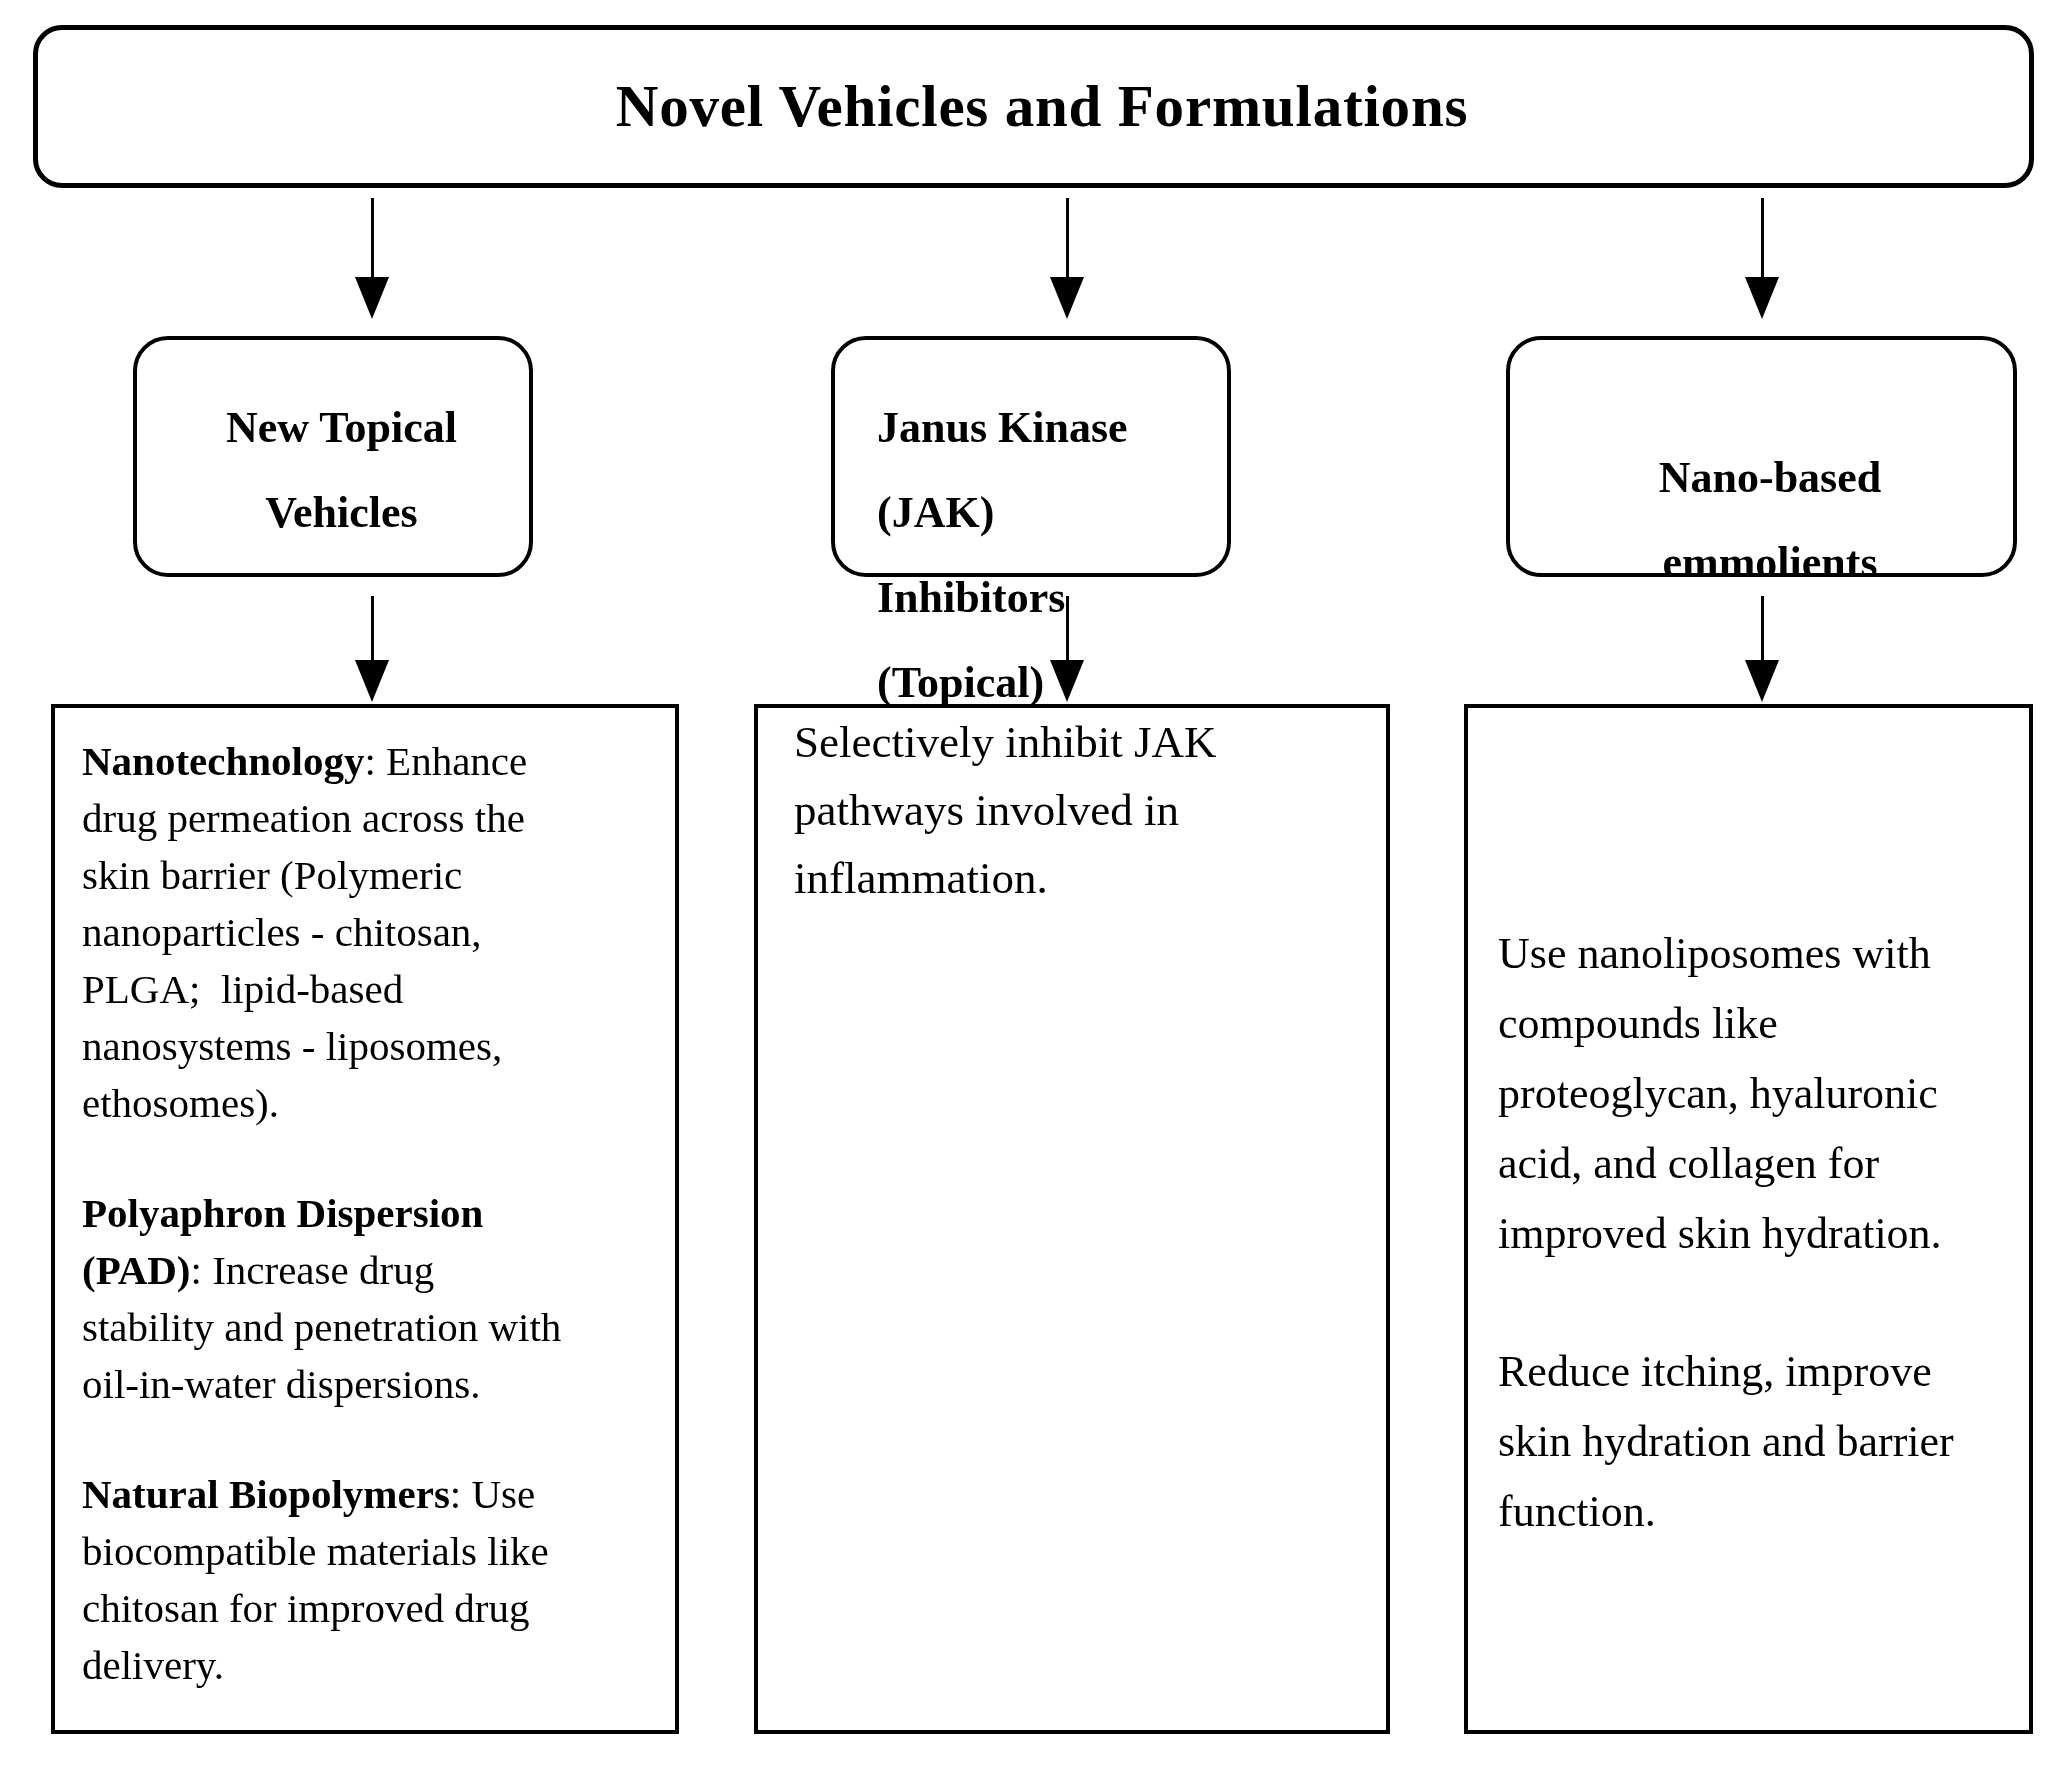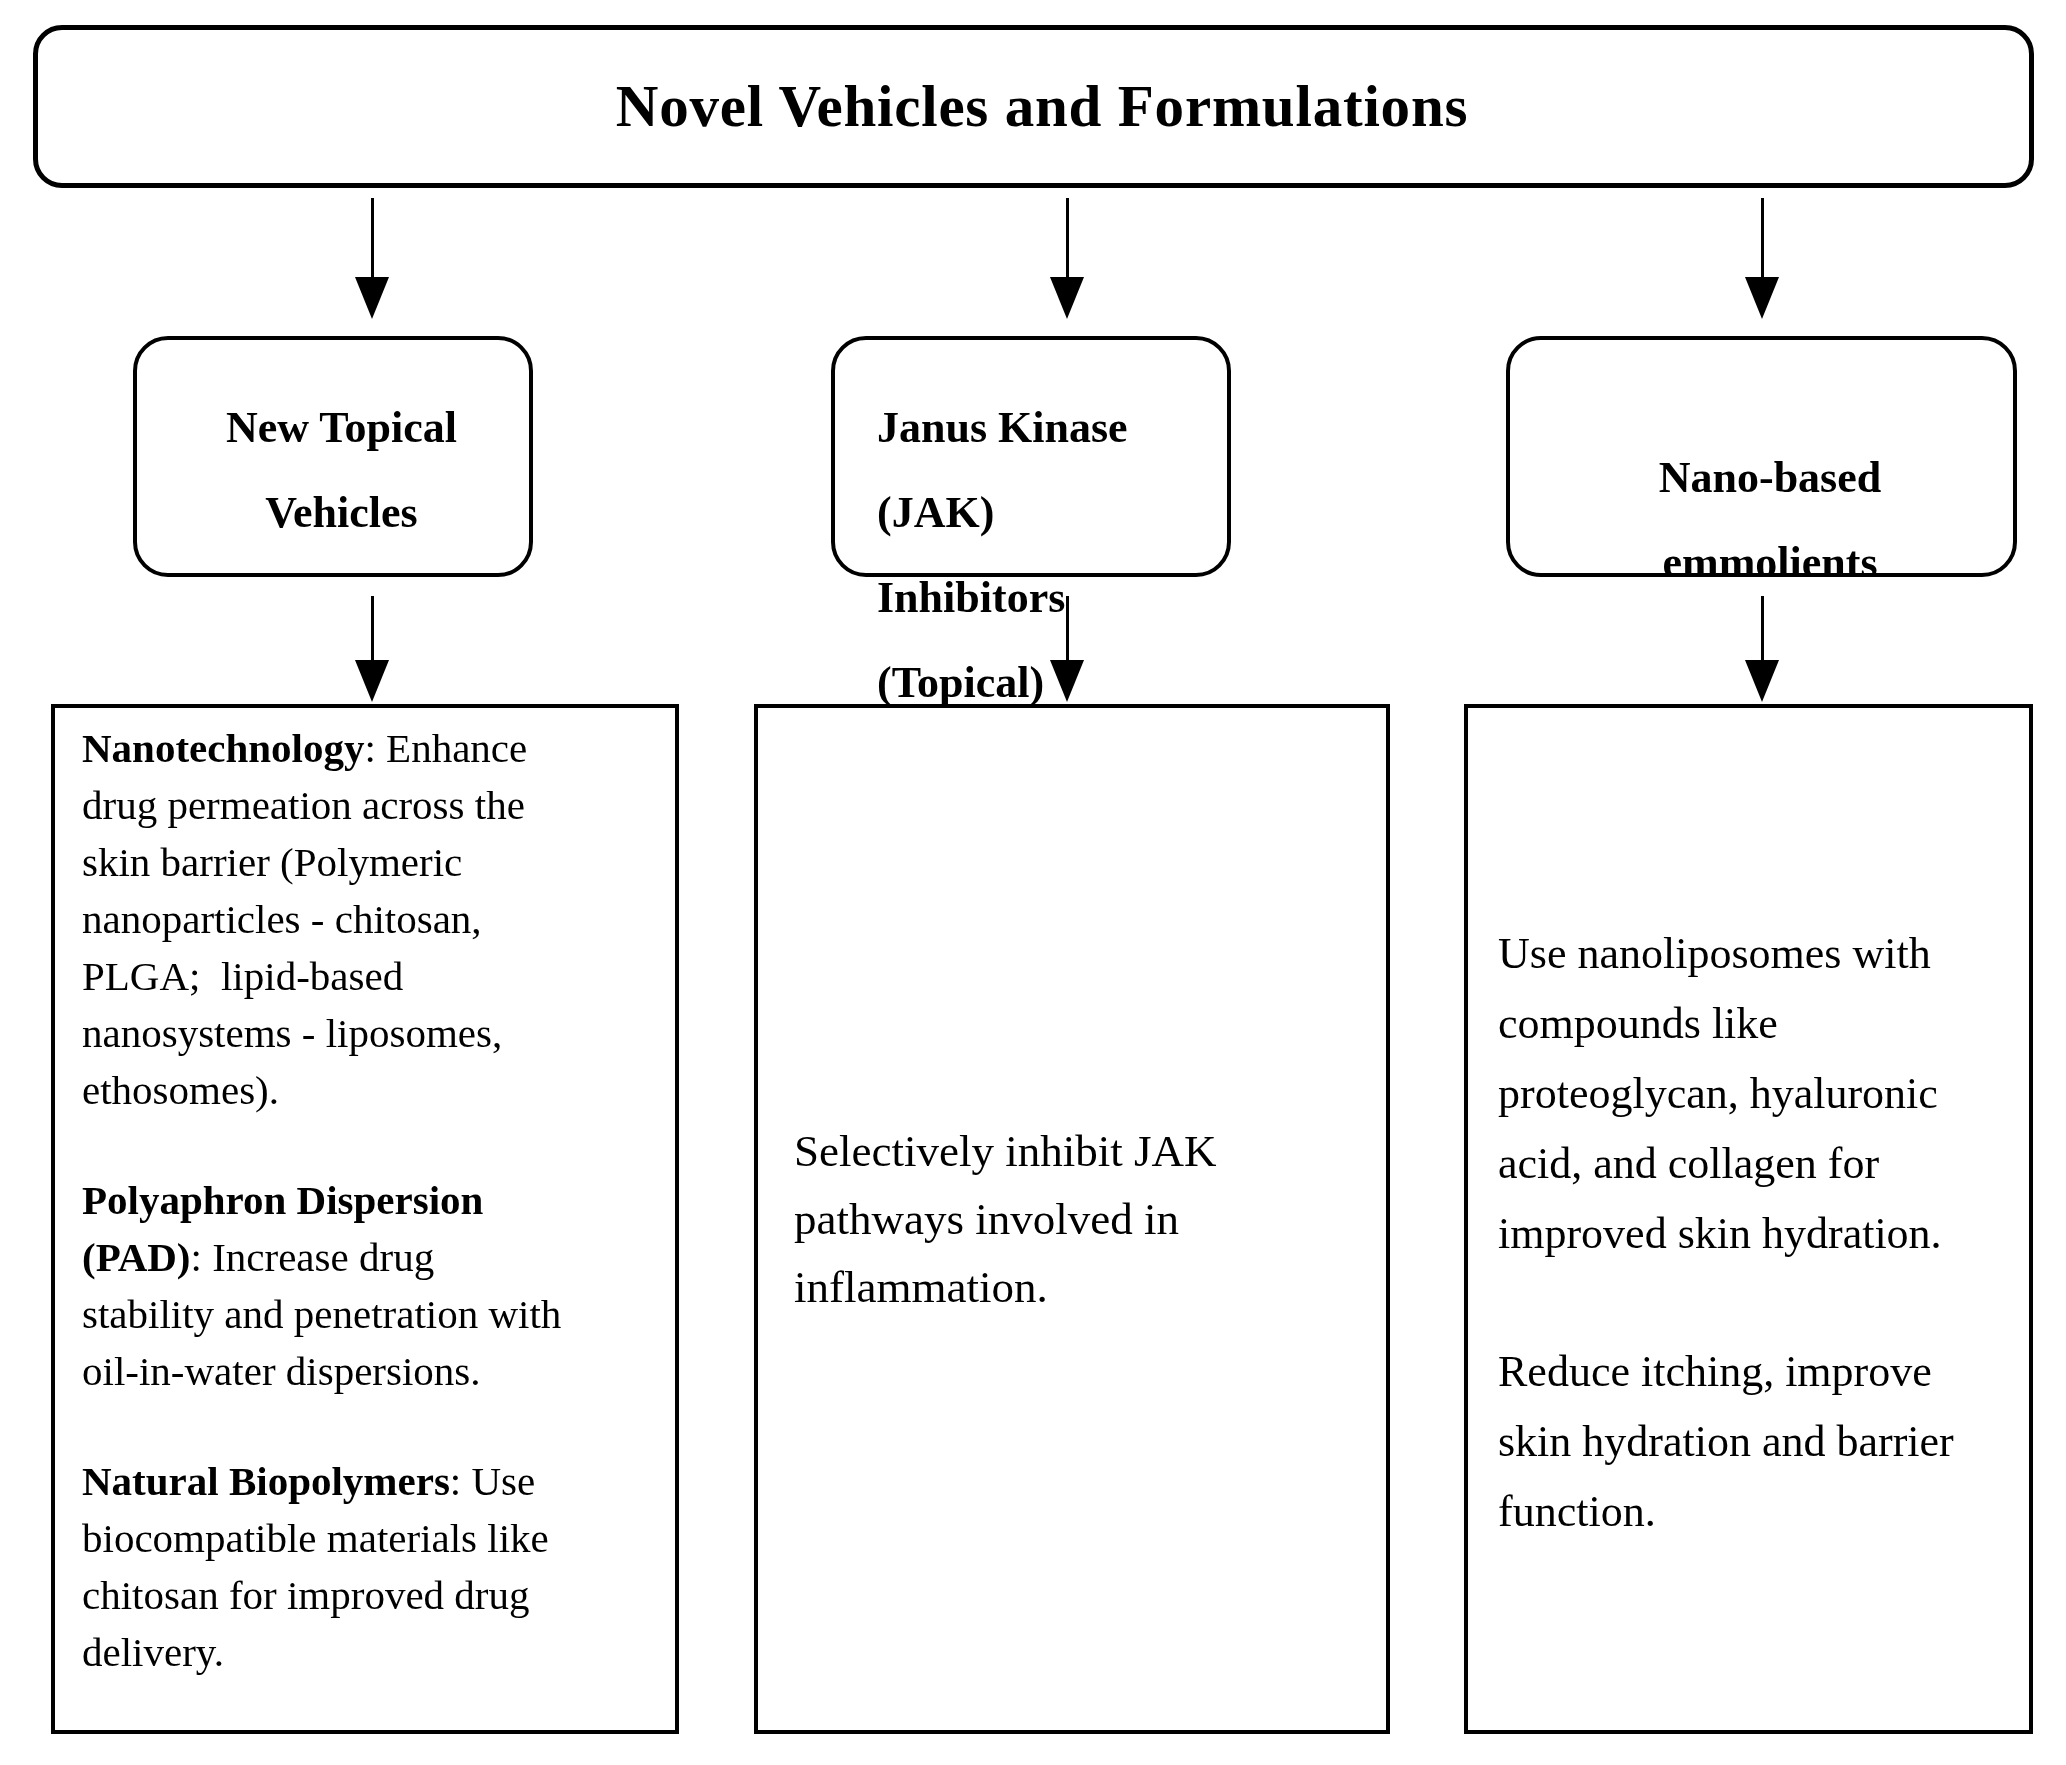--- a/index.html
+++ b/index.html
@@ -63,30 +63,30 @@
   .detail{
     top:704px;height:1030px;
   }
   .detail .para{
     margin:0;
     white-space:pre-wrap;
   }
   .detail .para b{font-weight:bold;}
   #detail-0{
     left:51px;width:628px;
-    padding:12px 27px;
+    padding:25px 27px;
     font-size:41px;line-height:57px;
   }
   #detail-0 .para{margin-bottom:53px;}
   #detail-0 .para:last-child{margin-bottom:0;}
   #detail-1{
     left:754px;width:636px;
     padding:0 36px;
     font-size:45px;line-height:68px;
-    display:flex;flex-direction:column;justify-content:center;
+    display:flex;flex-direction:column;
   }
   #detail-1 .para{margin-bottom:67px;}
   #detail-1 .para:last-child{margin-bottom:0;}
   #detail-2{
     left:1464px;width:569px;
     padding:27px 30px 0 30px;
     font-size:44px;line-height:70px;
     display:flex;flex-direction:column;justify-content:center;
   }
   #detail-2 .para{margin-bottom:68px;}

